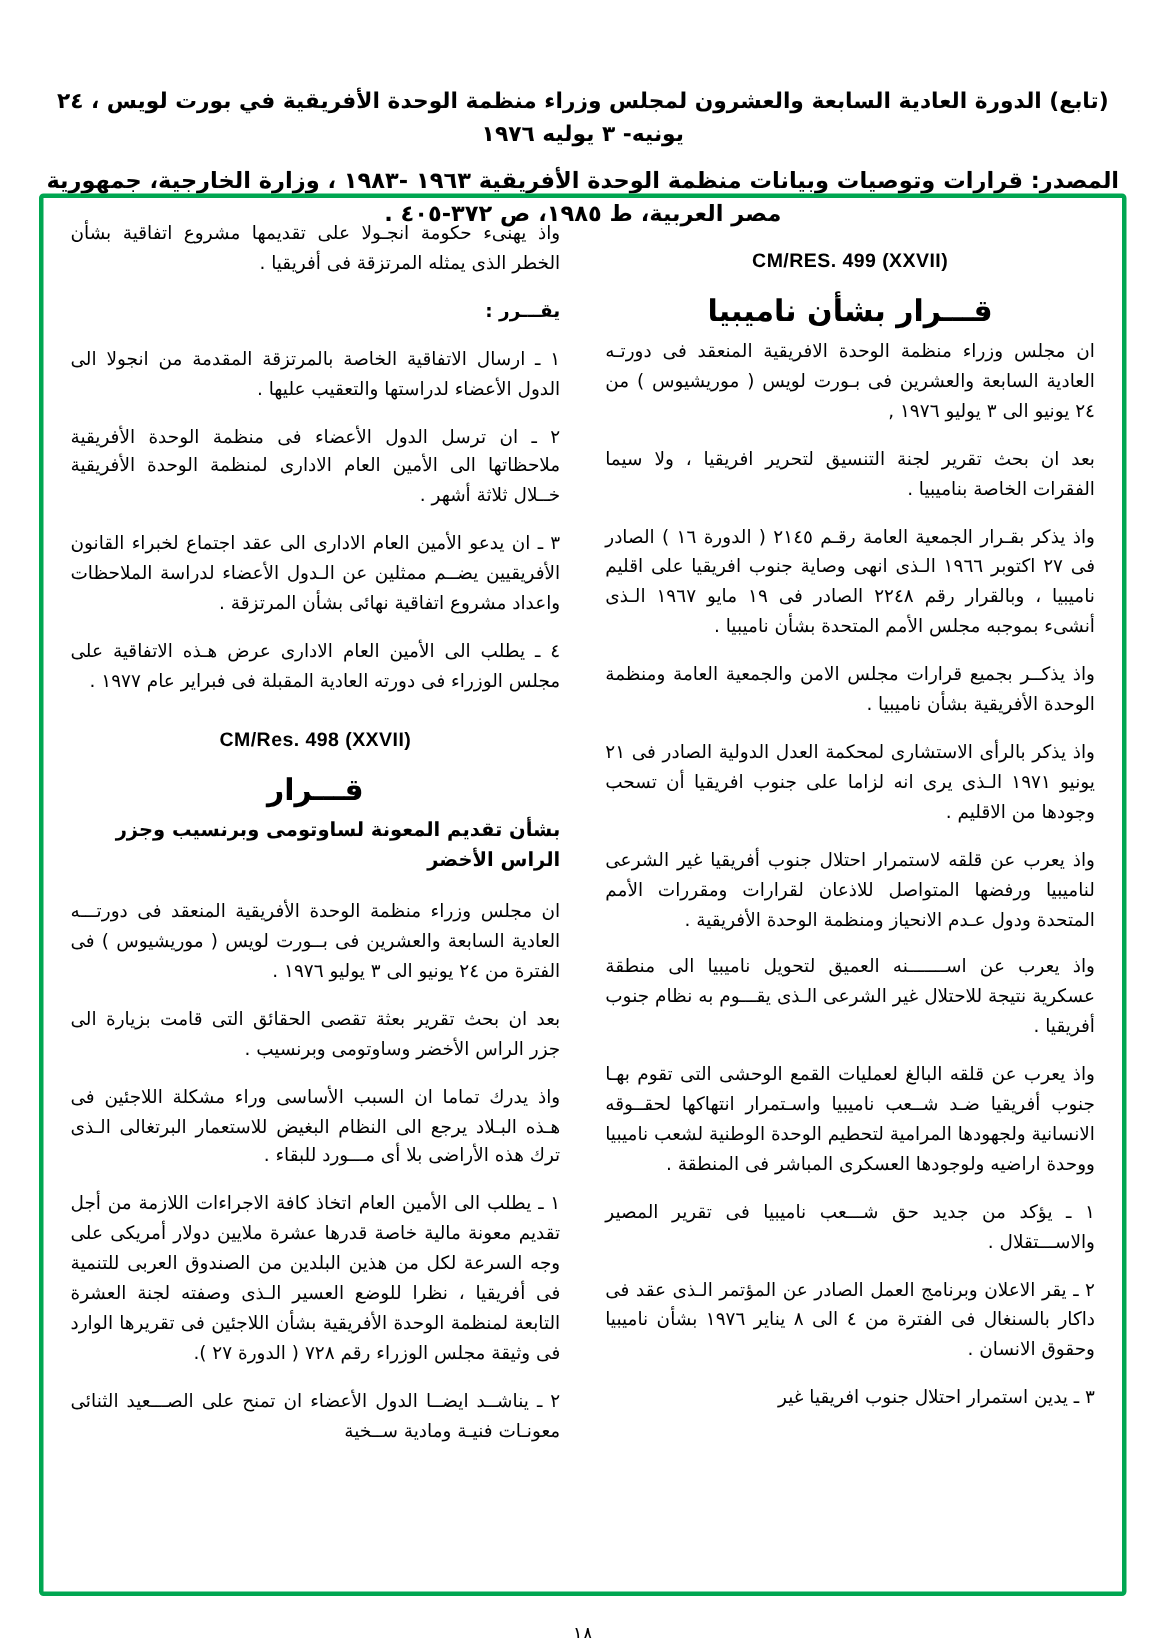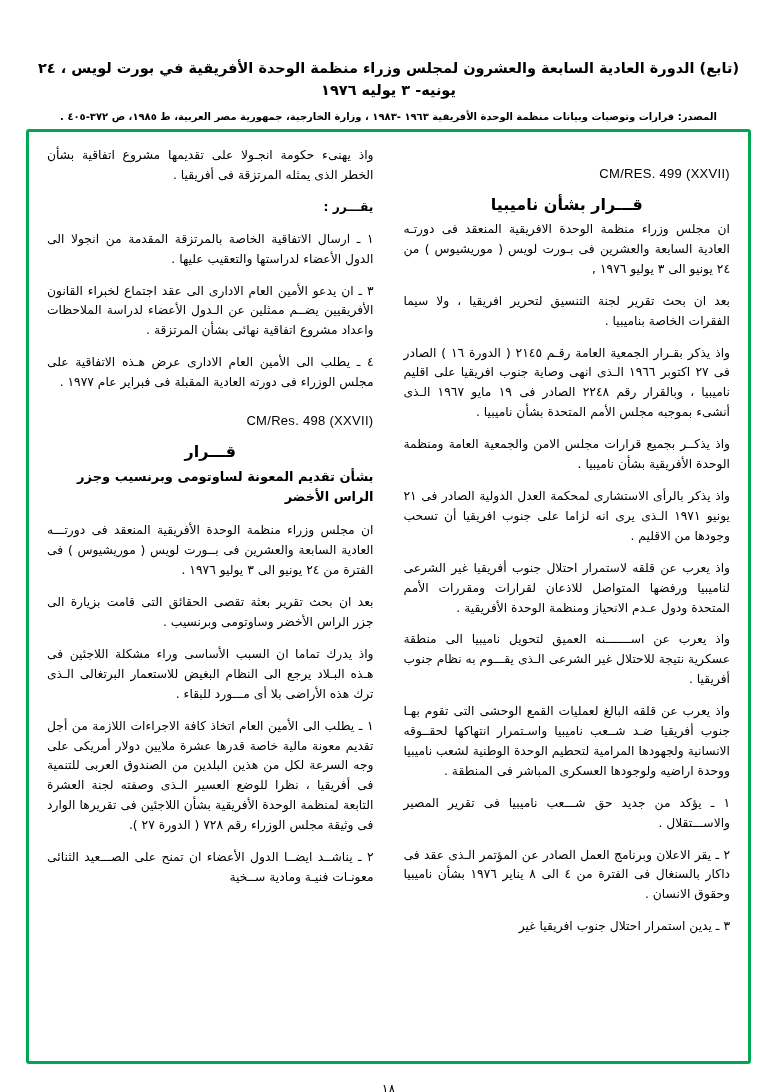--- a/index.html
+++ b/index.html
@@ -28,21 +28,21 @@
     margin-top: 24px;
   }
   .header-title {
     font-size: 14.5px;
     font-weight: bold;
     line-height: 1.5;
     letter-spacing: 0px;
     direction: rtl;
   }
   .header-source {
-    font-size: 10px;
+    font-size: 15px;
     font-weight: bold;
     line-height: 1.5;
     margin-top: 7px;
     direction: rtl;
   }
   
   .frame {
     position: absolute;
     top: 105px;
     left: 26px;
@@ -77,29 +77,29 @@
     text-align: justify;
     text-align-last: right;
     direction: rtl;
   }
   .bold {
     font-weight: bold;
   }
   .res-code {
     font-family: "Liberation Sans", sans-serif;
     direction: ltr;
-    text-align: right;
+    text-align: center;
     font-size: 13px;
-    font-weight: normal;
+    font-weight: bold;
     margin: 20px 0 14px 0;
     letter-spacing: 0.3px;
   }
   .center-title {
     text-align: center;
-    font-size: 16px;
+    font-size: 20px;
     font-weight: bold;
     letter-spacing: 3px;
     margin: 14px 0 6px 0;
     direction: rtl;
   }
   .center-sub {
     text-align: right;
     font-size: 13px;
     font-weight: bold;
     line-height: 1.55;
@@ -143,20 +143,21 @@
         <p class="para">واذ يعرب عن قلقه البالغ لعمليات القمع الوحشى التى تقوم بهـا جنوب أفريقيا ضـد شــعب ناميبيا واسـتمرار انتهاكها لحقــوقه الانسانية ولجهودها المرامية لتحطيم الوحدة الوطنية لشعب ناميبيا ووحدة اراضيه ولوجودها العسكرى المباشر فى المنطقة .</p>
         <p class="para">١ ـ يؤكد من جديد حق شـــعب ناميبيا فى تقرير المصير والاســـتقلال .</p>
         <p class="para">٢ ـ يقر الاعلان وبرنامج العمل الصادر عن المؤتمر الـذى عقد فى داكار بالسنغال فى الفترة من ٤ الى ٨ يناير ١٩٧٦ بشأن ناميبيا وحقوق الانسان .</p>
         <p class="para">٣ ـ يدين استمرار احتلال جنوب افريقيا غير</p>
       </div>
 
       <div class="col">
         <p class="para">واذ يهنىء حكومة انجـولا على تقديمها مشروع اتفاقية بشأن الخطر الذى يمثله المرتزقة فى أفريقيا .</p>
         <p class="para bold">يقـــرر :</p>
         <p class="para">١ ـ ارسال الاتفاقية الخاصة بالمرتزقة المقدمة من انجولا الى الدول الأعضاء لدراستها والتعقيب عليها .</p>
+        <p class="para">٢ ـ ان ترسل الدول الأعضاء فى منظمة الوحدة الأفريقية ملاحظاتها الى الأمين العام الادارى لمنظمة الوحدة الأفريقية خــلال ثلاثة أشهر .</p>
         <p class="para">٣ ـ ان يدعو الأمين العام الادارى الى عقد اجتماع لخبراء القانون الأفريقيين يضــم ممثلين عن الـدول الأعضاء لدراسة الملاحظات واعداد مشروع اتفاقية نهائى بشأن المرتزقة .</p>
         <p class="para">٤ ـ يطلب الى الأمين العام الادارى عرض هـذه الاتفاقية على مجلس الوزراء فى دورته العادية المقبلة فى فبراير عام ١٩٧٧ .</p>
         <div class="res-code">CM/Res. 498 (XXVII)</div>
         <div class="center-title">قـــرار</div>
         <div class="center-sub">بشأن تقديم المعونة لساوتومى وبرنسيب وجزر الراس الأخضر</div>
         <p class="para">ان مجلس وزراء منظمة الوحدة الأفريقية المنعقد فى دورتـــه العادية السابعة والعشرين فى بــورت لويس ( موريشيوس ) فى الفترة من ٢٤ يونيو الى ٣ يوليو ١٩٧٦ .</p>
         <p class="para">بعد ان بحث تقرير بعثة تقصى الحقائق التى قامت بزيارة الى جزر الراس الأخضر وساوتومى وبرنسيب .</p>
         <p class="para">واذ يدرك تماما ان السبب الأساسى وراء مشكلة اللاجئين فى هـذه البـلاد يرجع الى النظام البغيض للاستعمار البرتغالى الـذى ترك هذه الأراضى بلا أى مـــورد للبقاء .</p>
         <p class="para">١ ـ يطلب الى الأمين العام اتخاذ كافة الاجراءات اللازمة من أجل تقديم معونة مالية خاصة قدرها عشرة ملايين دولار أمريكى على وجه السرعة لكل من هذين البلدين من الصندوق العربى للتنمية فى أفريقيا ، نظرا للوضع العسير الـذى وصفته لجنة العشرة التابعة لمنظمة الوحدة الأفريقية بشأن اللاجئين فى تقريرها الوارد فى وثيقة مجلس الوزراء رقم ٧٢٨ ( الدورة ٢٧ ).</p>
         <p class="para">٢ ـ يناشــد ايضــا الدول الأعضاء ان تمنح على الصـــعيد الثنائى معونـات فنيـة ومادية ســخية</p>

